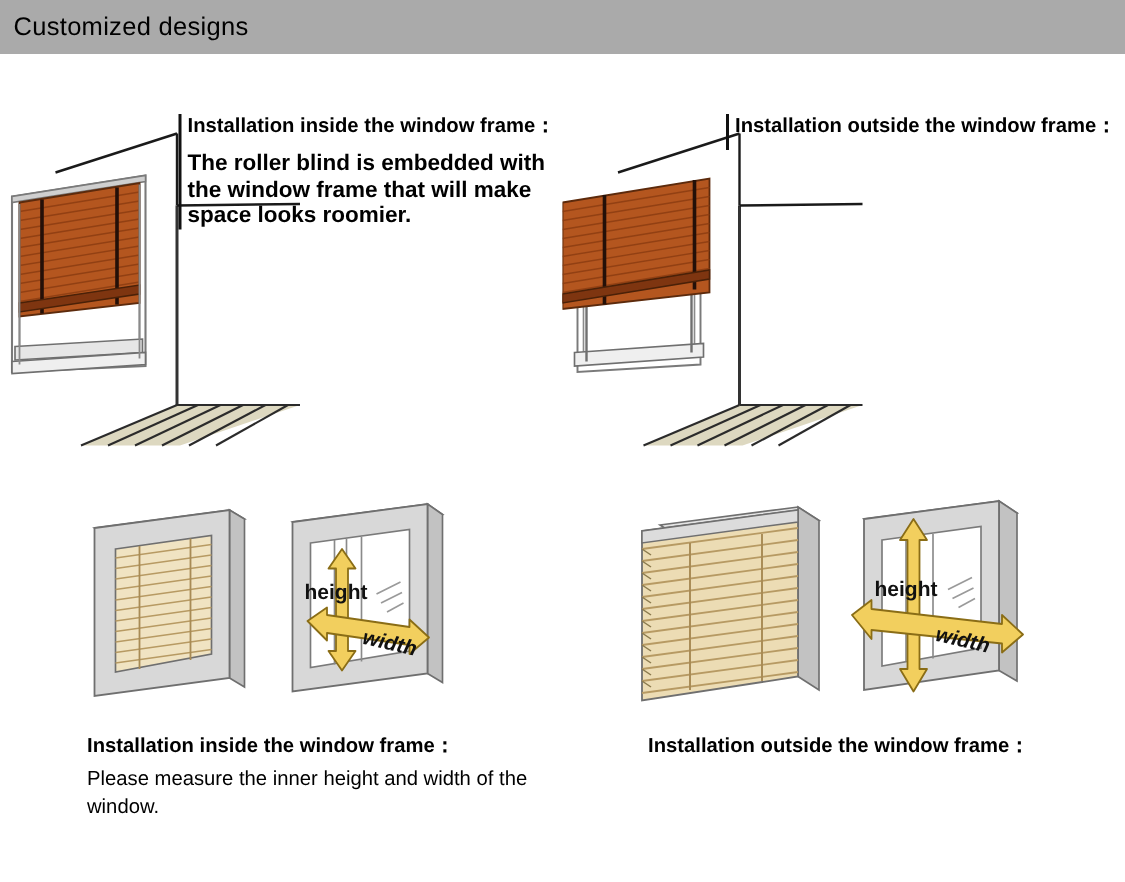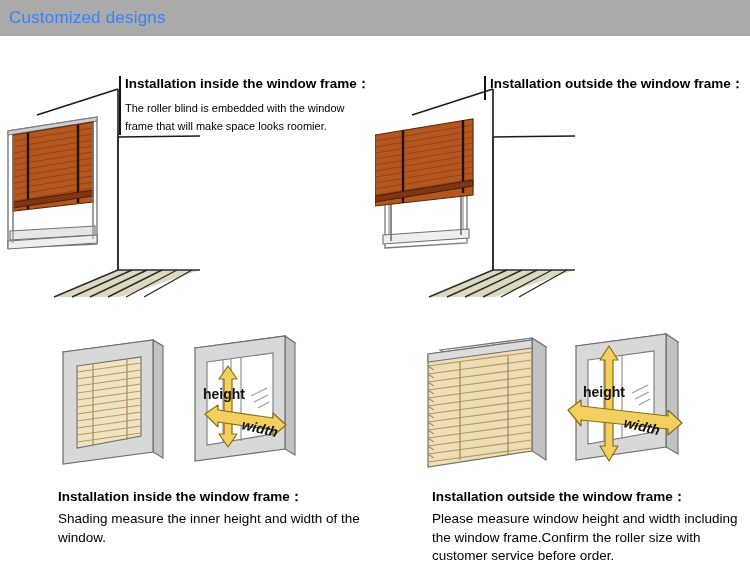--- a/index.html
+++ b/index.html
@@ -13,42 +13,42 @@
   }
   .page{position:relative;width:750px;height:588px;}
 
   
   .header-bar{
     position:absolute;left:0;top:0;width:750px;height:36px;
     background:#aaaaaa;
   }
   .header-title{
     position:absolute;left:9px;top:8px;
-    font-size:17px;letter-spacing:.2px;color:#3b82f6;
+    font-size:17px;letter-spacing:.2px;color:#000000;
     font-family:"Liberation Sans", sans-serif;
   }
 
   
   .room{position:absolute;top:45px;width:375px;height:255px;}
   .room-left{left:0;}
   .room-right{left:375px;}
 
   .room svg{position:absolute;left:0;top:0;}
 
   
   .cap{position:absolute;}
   .cap-bar{
     position:absolute;left:0;top:0;width:2px;bottom:0;background:#111;
   }
   .cap-title{
     font-size:13.5px;font-weight:bold;line-height:16px;
     white-space:nowrap;
   }
   .cap-body{
-    font-size:11px;line-height:17.5px;font-weight:normal;
+    font-size:15px;line-height:17.5px;font-weight:bold;
   }
   .cap-top-left{left:119px;top:76px;width:255px;}
   .cap-top-right{left:484px;top:76px;width:266px;}
   .cap-inner{padding-left:6px;}
 
   
   .diagram{position:absolute;}
   .diag-bl{left:45px;top:330px;}
   .diag-br{left:420px;top:330px;}
 
@@ -309,21 +309,20 @@
         <polygon points="148,80 161,70 161,76 248,86 248,80 262,93 248,105 248,99 161,90 161,96" fill="#f2cf5e" stroke="#8a6d16" stroke-width="1.2" stroke-linejoin="round"></polygon>
 
         <text x="163" y="67" font-family="Liberation Sans, sans-serif" font-size="14" font-weight="bold" fill="#111">height</text>
         <text x="203" y="97" font-family="Liberation Sans, sans-serif" font-size="14" font-weight="bold" font-style="italic" fill="#111" transform="rotate(13 203 97)">width</text>
       </g>
     </svg>
   </div>
 
   <div class="botcap botcap-left">
     <div class="t">Installation inside the window frame：</div>
-    <div class="b">Shading measure the inner height and width of the window.</div>
+    <div class="b">Please measure the inner height and width of the window.</div>
   </div>
 
   <div class="botcap botcap-right">
     <div class="t">Installation outside the window frame：</div>
-    <div class="b">Please measure window height and width including the window frame.Confirm the roller size with customer service before order.</div>
   </div>
 
 </div>
 
 </body></html>

